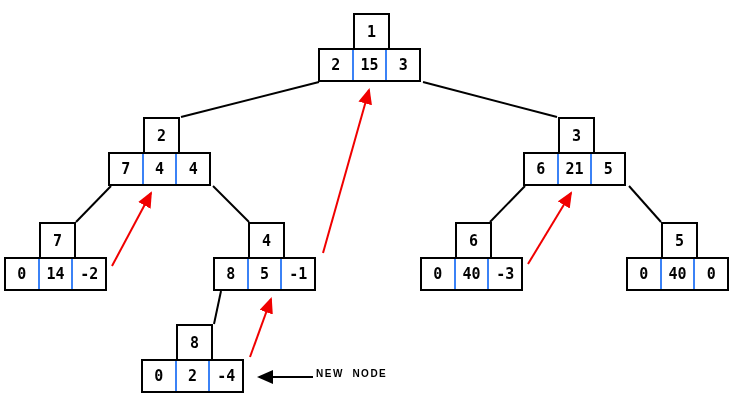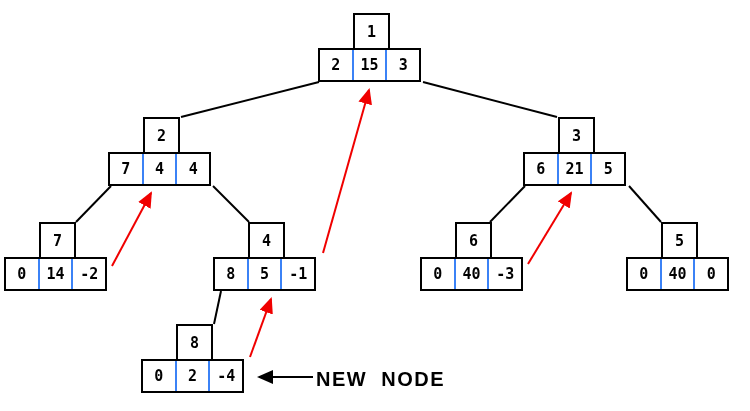--- a/index.html
+++ b/index.html
@@ -32,21 +32,21 @@
   .cell{
     width:33px;height:30px;
     display:flex;align-items:center;justify-content:center;
     font-size:15px;font-weight:bold;color:#000;
     box-sizing:content-box;
   }
   .cell + .cell{border-left:2px solid #3b82f6;}
   .new-node-label{
     position:absolute;left:316px;top:368px;
     font-family:"Liberation Sans","DejaVu Sans",sans-serif;
-    font-size:20px;font-weight:bold;color:#000;
+    font-size:10px;font-weight:bold;color:#000;
     letter-spacing:1.5px;white-space:pre;
   }
 </style>
 </head>
 <body>
 
 <div class="stage">
 
   <svg class="overlay" width="750" height="411" viewBox="0 0 750 411">
     <defs>

